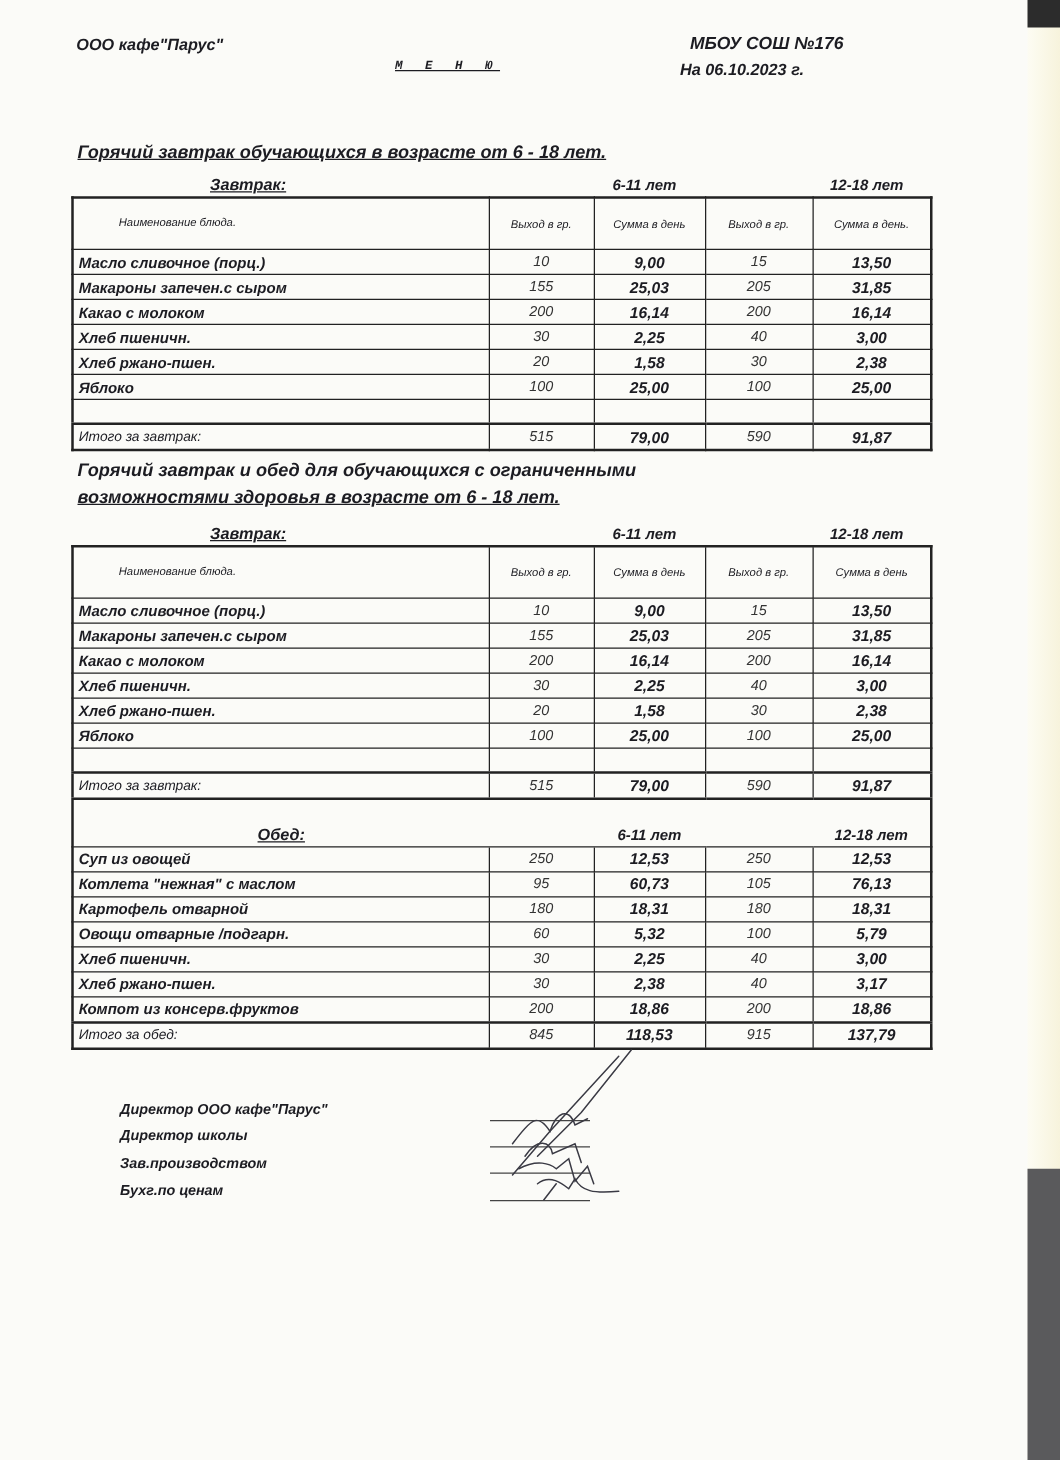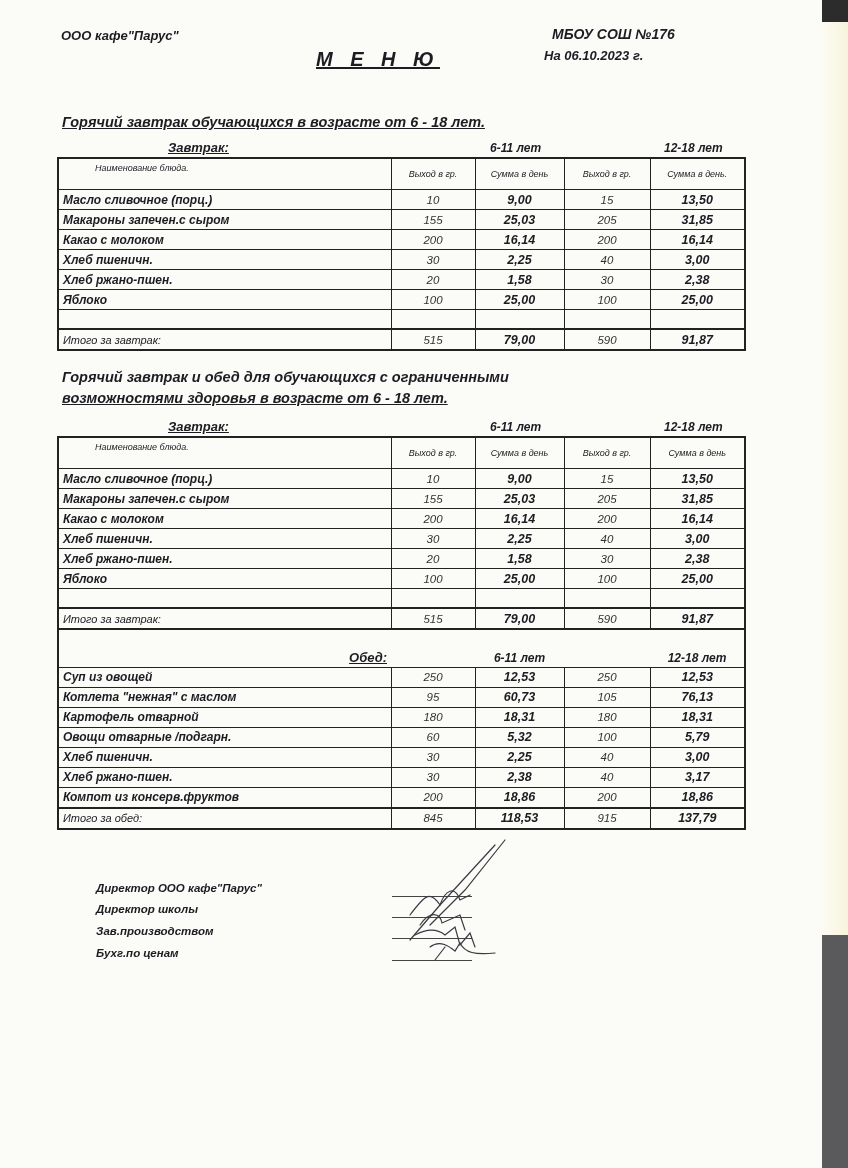--- a/index.html
+++ b/index.html
@@ -11,43 +11,43 @@
   }
   .right-strip {
     position:absolute; left:822px; top:0; width:26px; height:1168px;
     background:linear-gradient(to right,#fdfcf3 0,#f7f3dc 100%);
   }
   .right-strip .dark-top { position:absolute; left:0; top:0; width:26px; height:22px; background:#2c2c2c; }
   .right-strip .dark-bottom { position:absolute; left:0; top:935px; width:26px; height:233px; background:#5a5a5c; }
   .it { font-style:italic; font-weight:bold; }
   .abs { position:absolute; white-space:nowrap; }
   .hdr { font-size:13px; }
-  .title { font-size:20px; letter-spacing:6px; text-decoration:underline; }
+  .title { font-size:10px; letter-spacing:6px; text-decoration:underline;font-family:Liberation Mono, monospace; }
   .section-title { font-size:14.5px; }
   .u { text-decoration:underline;text-align:right; }
   table.menu {
     position:absolute; left:57px; width:687px;
     border-collapse:collapse; table-layout:fixed;
   }
   table.menu td {
     border:1px solid #222; font-style:italic; padding:0 4px; height:19px;
     font-size:12px; overflow:hidden; white-space:nowrap;
   }
   table.menu td.name { font-weight:bold; text-align:left; }
   table.menu td.gr { text-align:center; font-weight:normal; color:#333; font-size:11.5px; }
   table.menu td.sum { text-align:center; font-weight:bold; font-size:12.5px; }
   table.menu tr.head td { height:26px; font-size:9px; font-weight:normal; text-align:center; line-height:10px; }
-  table.menu tr.head td.name { text-align:left; padding-left:36px; vertical-align:top; padding-top:4px; font-weight:normal; }
+  table.menu tr.head td.name { text-align:left; padding-left:36px; vertical-align:top; padding-top:14px; font-weight:normal; }
   table.menu tr.total td.name { font-weight:normal; font-size:11px; }
   table.menu tr.total td { border-top:2px solid #222; }
   table.menu tr.empty td { height:18px; }
   table.menu tr.sub td { border-left:none; border-right:none; border-top:2px solid #222; font-weight:bold; height:22px; font-size:12px; }
   table.menu tr.sub td:first-child { border-left:1px solid #222; }
   table.menu tr.sub td:last-child { border-right:1px solid #222; }
-  table.menu tr.sub td.lbl { text-align:right; font-size:13px; text-decoration:underline; }
+  table.menu tr.sub td.lbl { text-align:center; font-size:13px; text-decoration:underline; }
   table.menu tr.sub td.age { text-align:center; }
   table.menu tr.grand td { border-top:2px solid #222; border-bottom:2px solid #222; height:20px; }
   table.menu tr.grand td.name { font-weight:normal; font-size:11px; }
   table.menu { border:2px solid #222; }
   .age-label { font-size:12px; }
   .sign-label { font-size:11.5px; }
   .sig-line { position:absolute; height:0; border-top:1px solid #444; }
 </style>
 </head>
 <body>

